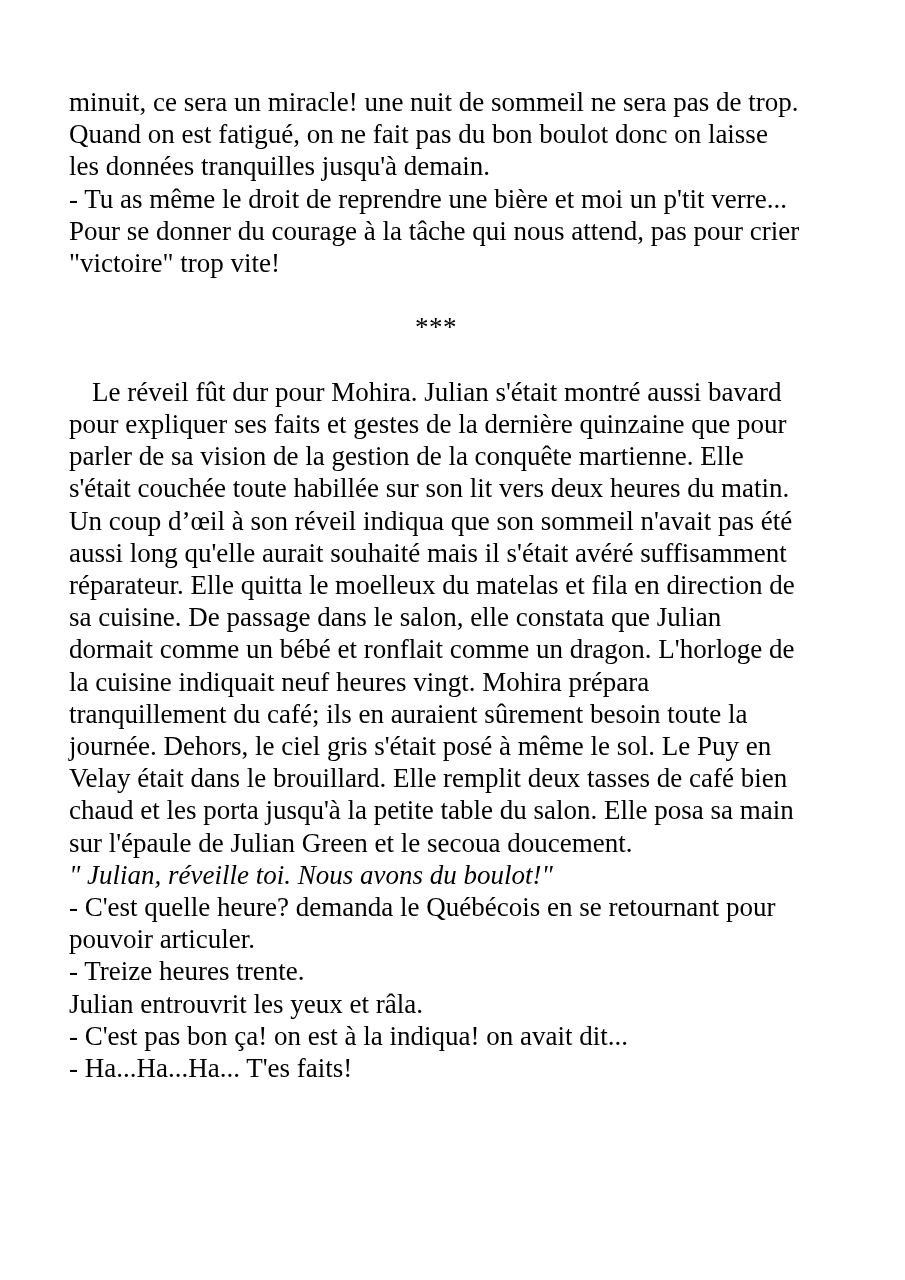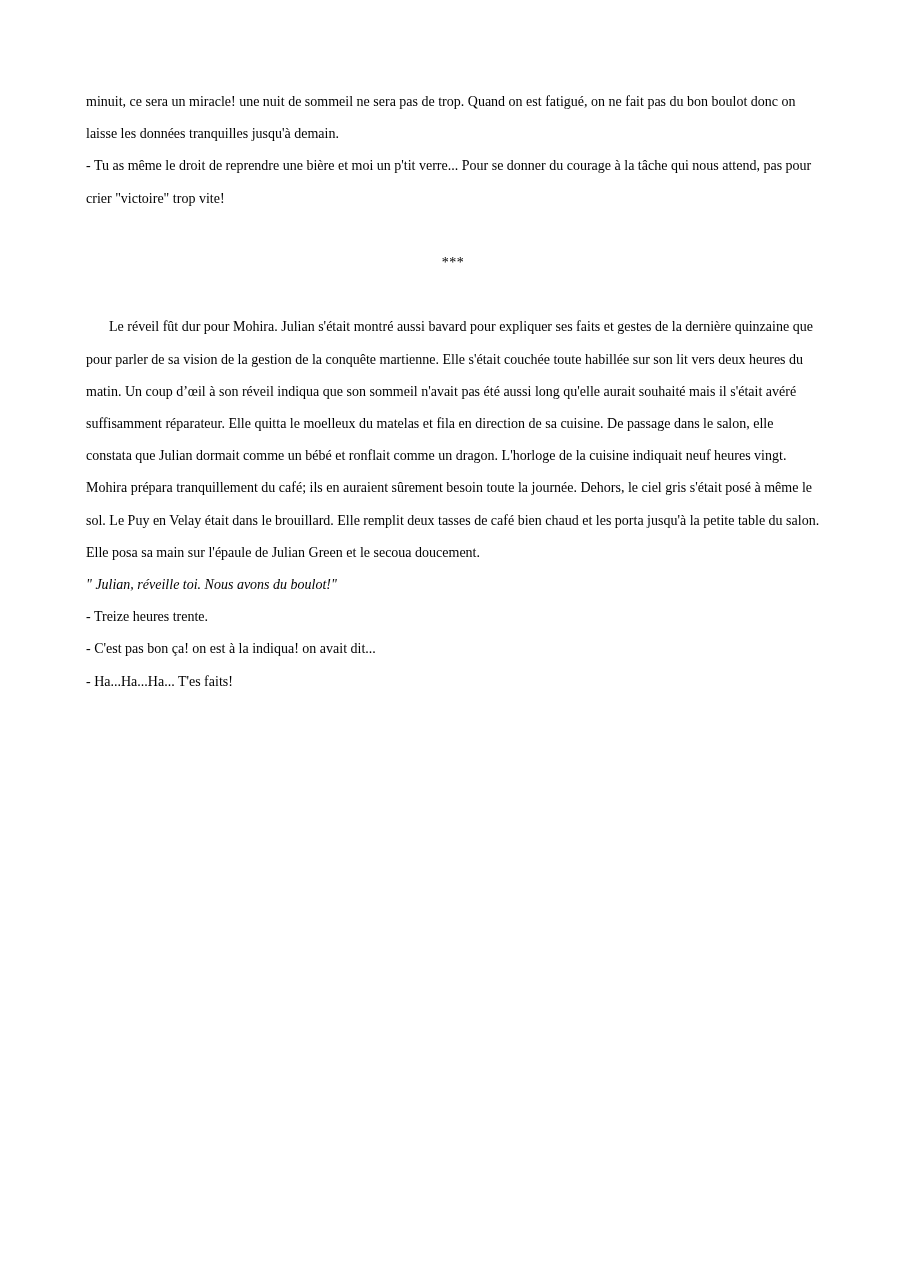--- a/index.html
+++ b/index.html
@@ -20,24 +20,24 @@
   .page {
     position: relative;
     width: 905px;
     height: 1280px;
     background: #ffffff;
     box-sizing: border-box;
   }
 
   .text-body {
     position: absolute;
-    left: 86px;
+    left: 69px;
     top: 86px;
     width: 734px;
-    font-size: 14px;
+    font-size: 27px;
     line-height: 32.2px;
     text-align: left;
     white-space: normal;
   }
 
   
   .block {
     margin: 0;
     padding: 0;
   }
@@ -84,23 +84,25 @@
     <div class="blank-line">&nbsp;</div>
 
     <p class="sep">***</p>
 
     <div class="blank-line">&nbsp;</div>
 
     <p class="block indent-first">Le réveil fût dur pour Mohira. Julian s'était montré aussi bavard pour expliquer ses faits et gestes de la dernière quinzaine que pour parler de sa vision de la gestion de la conquête martienne. Elle s'était couchée toute habillée sur son lit vers deux heures du matin. Un coup d’œil à son réveil indiqua que son sommeil n'avait pas été aussi long qu'elle aurait souhaité mais il s'était avéré suffisamment réparateur. Elle quitta le moelleux du matelas et fila en direction de sa cuisine. De passage dans le salon, elle constata que Julian dormait comme un bébé et ronflait comme un dragon. L'horloge de la cuisine indiquait neuf heures vingt. Mohira prépara tranquillement du café; ils en auraient sûrement besoin toute la journée. Dehors, le ciel gris s'était posé à même le sol. Le Puy en Velay était dans le brouillard. Elle remplit deux tasses de café bien chaud et les porta jusqu'à la petite table du salon. Elle posa sa main sur l'épaule de Julian Green et le secoua doucement.</p>
 
     <p class="line italic">" Julian, réveille toi. Nous avons du boulot!"</p>
 
+    <p class="line">- C'est quelle heure? demanda le Québécois en se retournant pour pouvoir articuler.</p>
 
     <p class="line">- Treize heures trente.</p>
 
+    <p class="line">Julian entrouvrit les yeux et râla.</p>
 
     <p class="line">- C'est pas bon ça! on est à la indiqua! on avait dit...</p>
 
 
     <p class="line">- Ha...Ha...Ha... T'es faits!</p>
 
   </div>
 
 </div>
 

